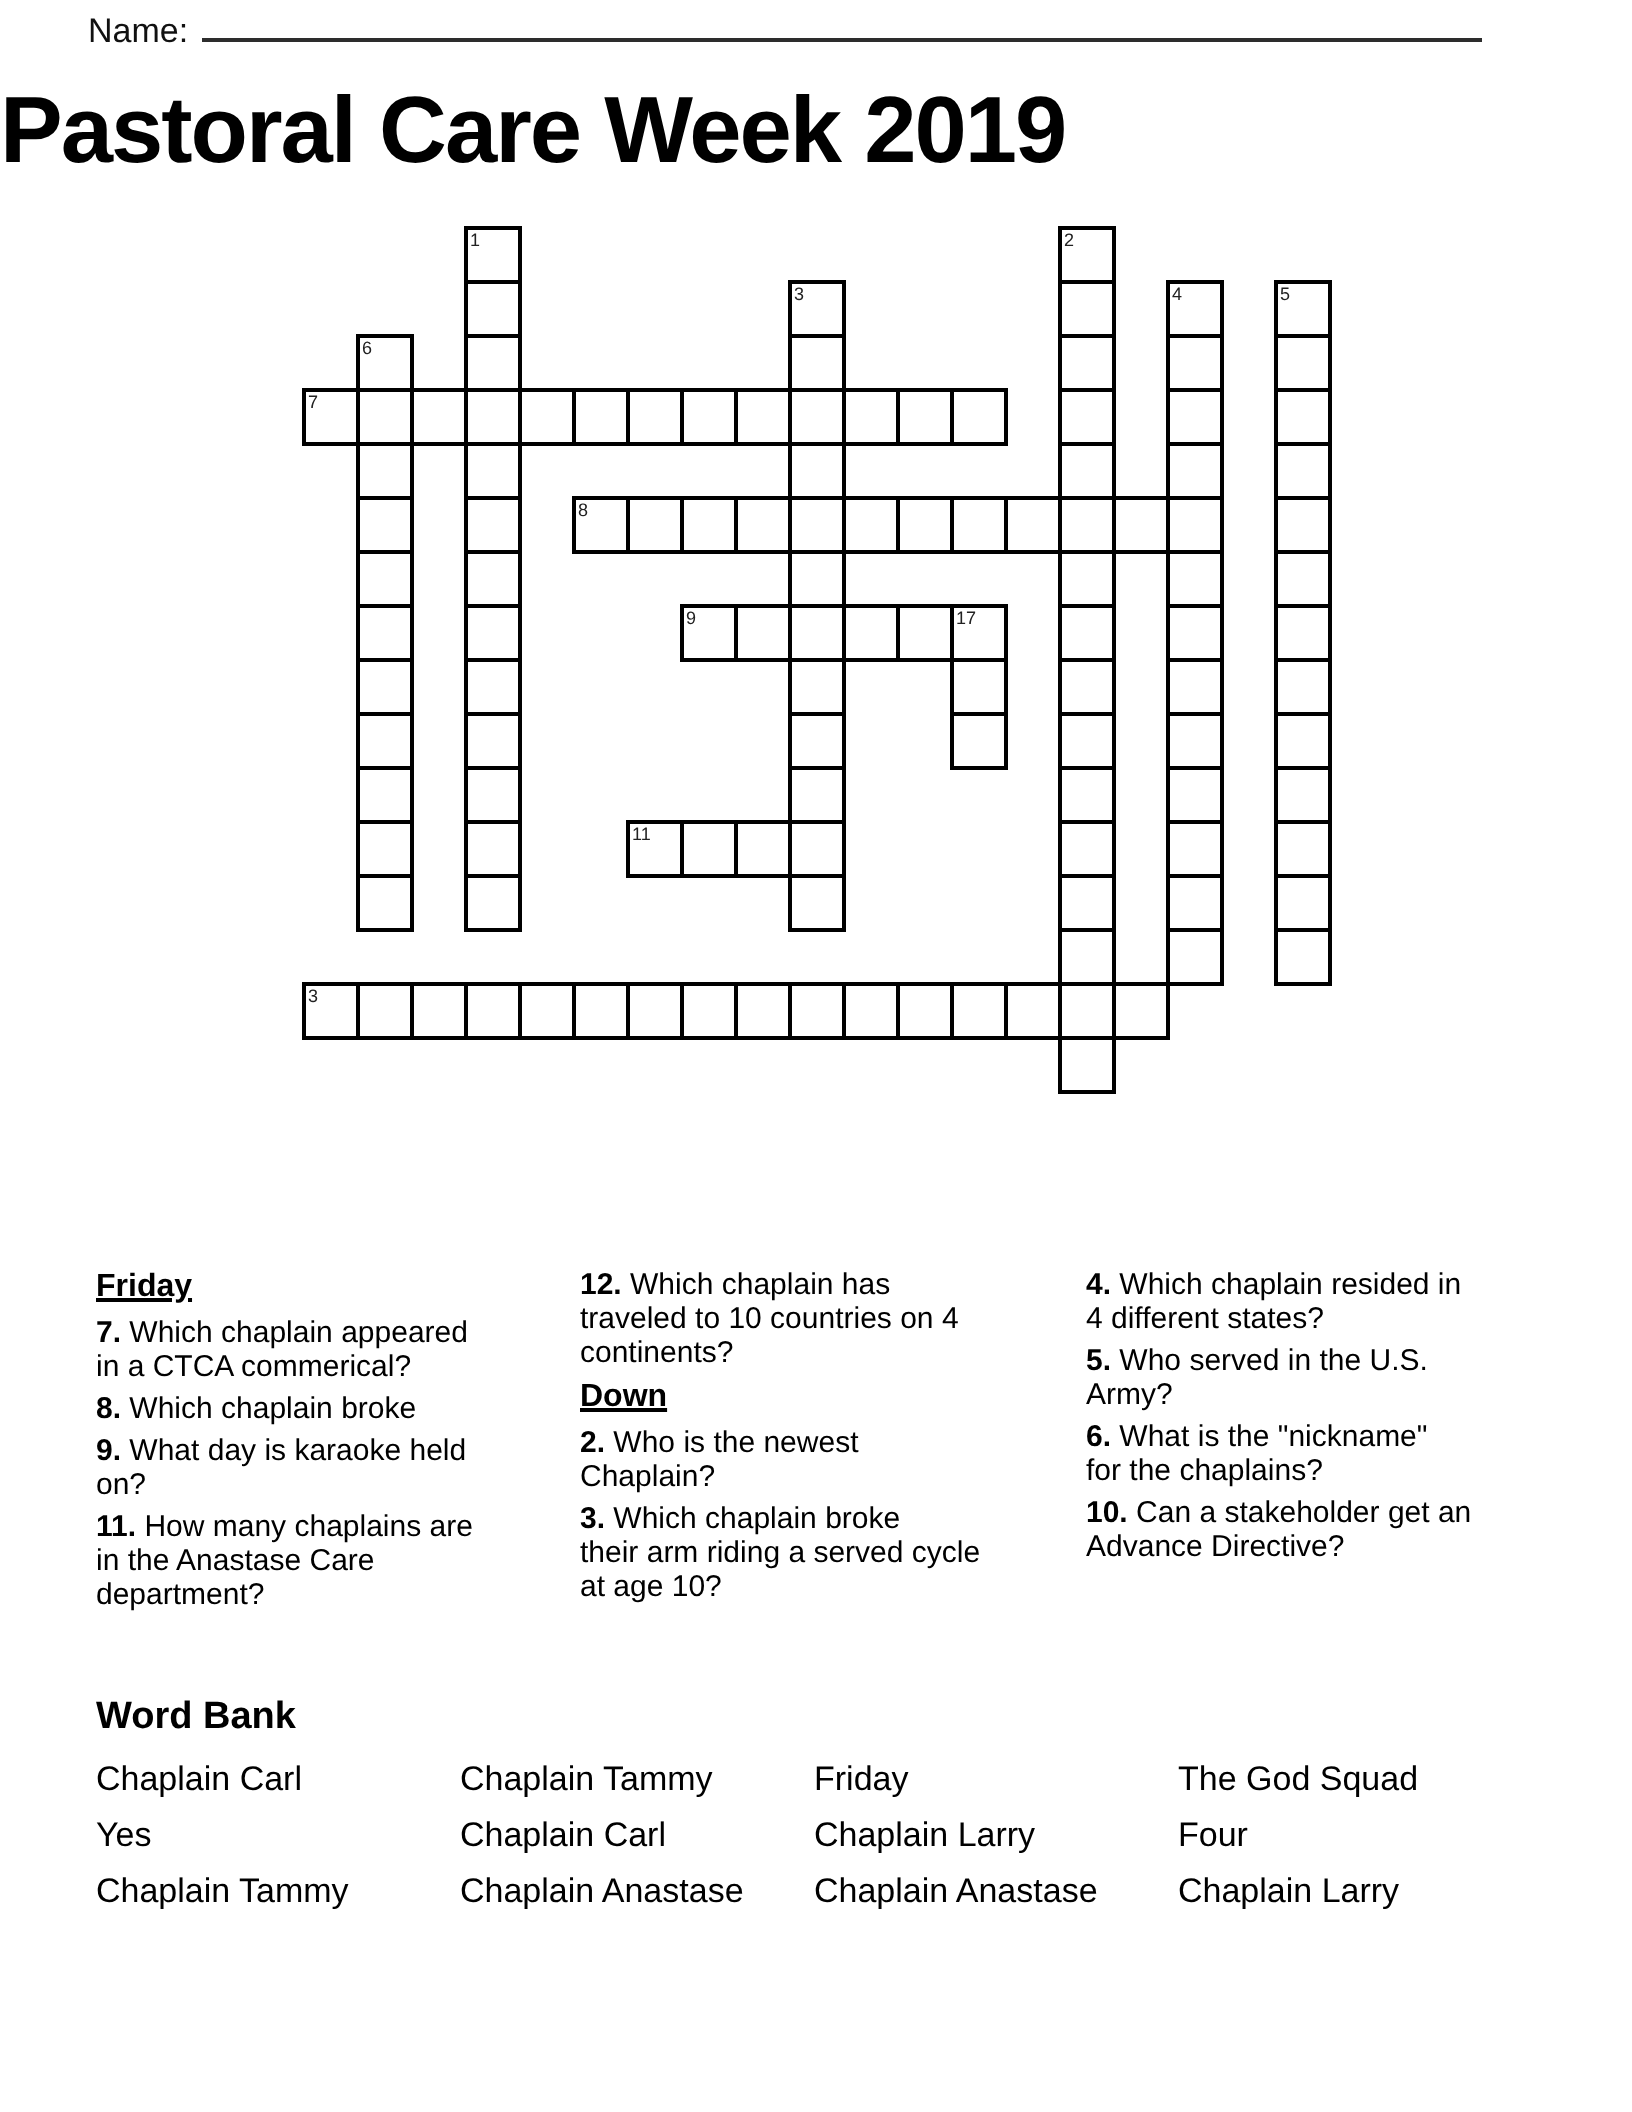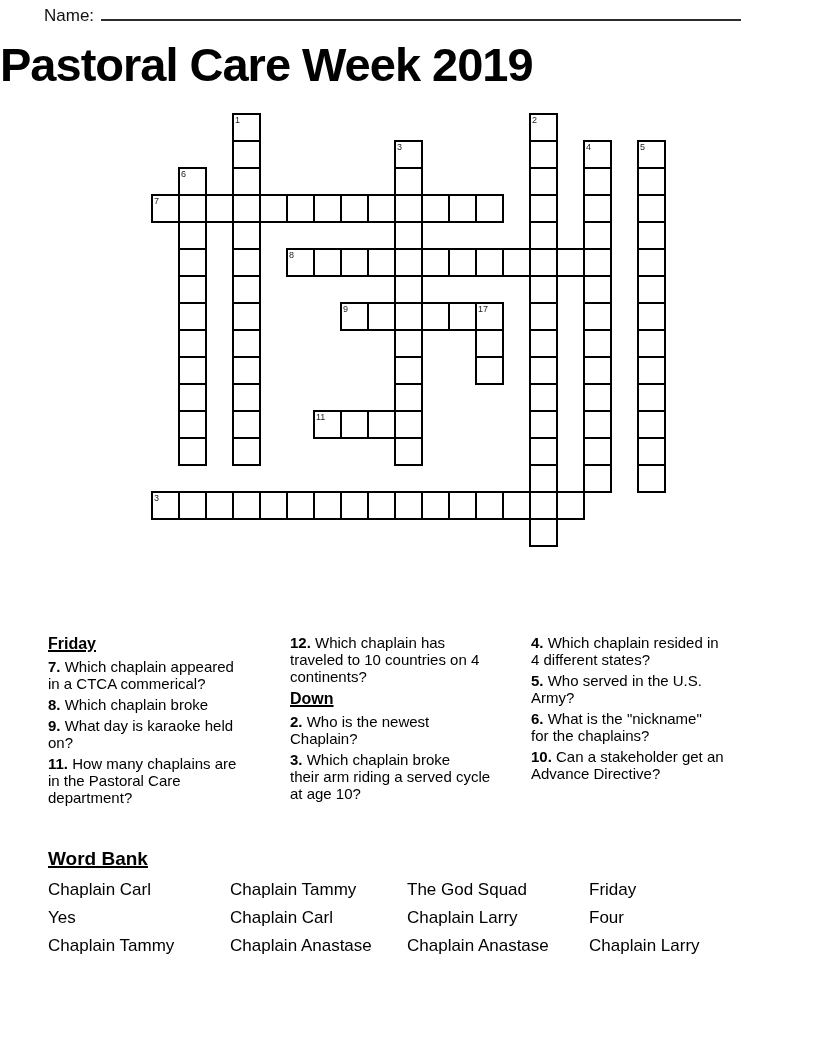--- a/index.html
+++ b/index.html
@@ -72,21 +72,21 @@
   }
 
   
   .clue-col {
     position: absolute;
     top: 630px;
     width: 240px;
   }
   .clue-col-1 { left: 48px; }
   .clue-col-2 { left: 290px; }
-  .clue-col-3 { left: 531px; }
+  .clue-col-3 { left: 543px; }
   .clue-heading {
     font-size: 16px;
     font-weight: bold;
     text-decoration: underline;
     text-decoration-thickness: 2px;
     margin-bottom: 5px;
     line-height: 19px;
   }
   .clue { margin-bottom: 4px; }
   .clue-line {
@@ -96,21 +96,20 @@
   }
   .clue-num { font-weight: bold; }
 
   
   .wordbank-heading {
     position: absolute;
     left: 48px;
     top: 844px;
     font-size: 19px;
     font-weight: bold;
-    text-decoration: underline;
     text-decoration-thickness: 2px;
   }
   .wordbank {
     position: absolute;
     left: 48px;
     top: 872px;
     width: 730px;
   }
   .wordbank-row {
     display: grid;
@@ -292,21 +291,21 @@
       </div>
       <div class="clue">
         <div class="clue-line"><span class="clue-num">8.</span> Which chaplain broke</div>
       </div>
       <div class="clue">
         <div class="clue-line"><span class="clue-num">9.</span> What day is karaoke held</div>
         <div class="clue-line">on?</div>
       </div>
       <div class="clue">
         <div class="clue-line"><span class="clue-num">11.</span> How many chaplains are</div>
-        <div class="clue-line">in the Pastoral Care</div>
+        <div class="clue-line">in the Anastase Care</div>
         <div class="clue-line">department?</div>
       </div>
     </div>
   <div class="clue-col clue-col-2">
       <div class="clue">
         <div class="clue-line"><span class="clue-num">12.</span> Which chaplain has</div>
         <div class="clue-line">traveled to 10 countries on 4</div>
         <div class="clue-line">continents?</div>
       </div>
       <div class="clue-heading">Down</div>
@@ -339,22 +338,22 @@
         <div class="clue-line"><span class="clue-num">10.</span> Can a stakeholder get an</div>
         <div class="clue-line">Advance Directive?</div>
       </div>
     </div>
 
   <div class="wordbank-heading">Word Bank</div>
   <div class="wordbank">
       <div class="wordbank-row">
         <div class="wordbank-item">Chaplain Carl</div>
         <div class="wordbank-item">Chaplain Tammy</div>
+        <div class="wordbank-item">Friday</div>
         <div class="wordbank-item">The God Squad</div>
-        <div class="wordbank-item">Friday</div>
       </div>
       <div class="wordbank-row">
         <div class="wordbank-item">Yes</div>
         <div class="wordbank-item">Chaplain Carl</div>
         <div class="wordbank-item">Chaplain Larry</div>
         <div class="wordbank-item">Four</div>
       </div>
       <div class="wordbank-row">
         <div class="wordbank-item">Chaplain Tammy</div>
         <div class="wordbank-item">Chaplain Anastase</div>

